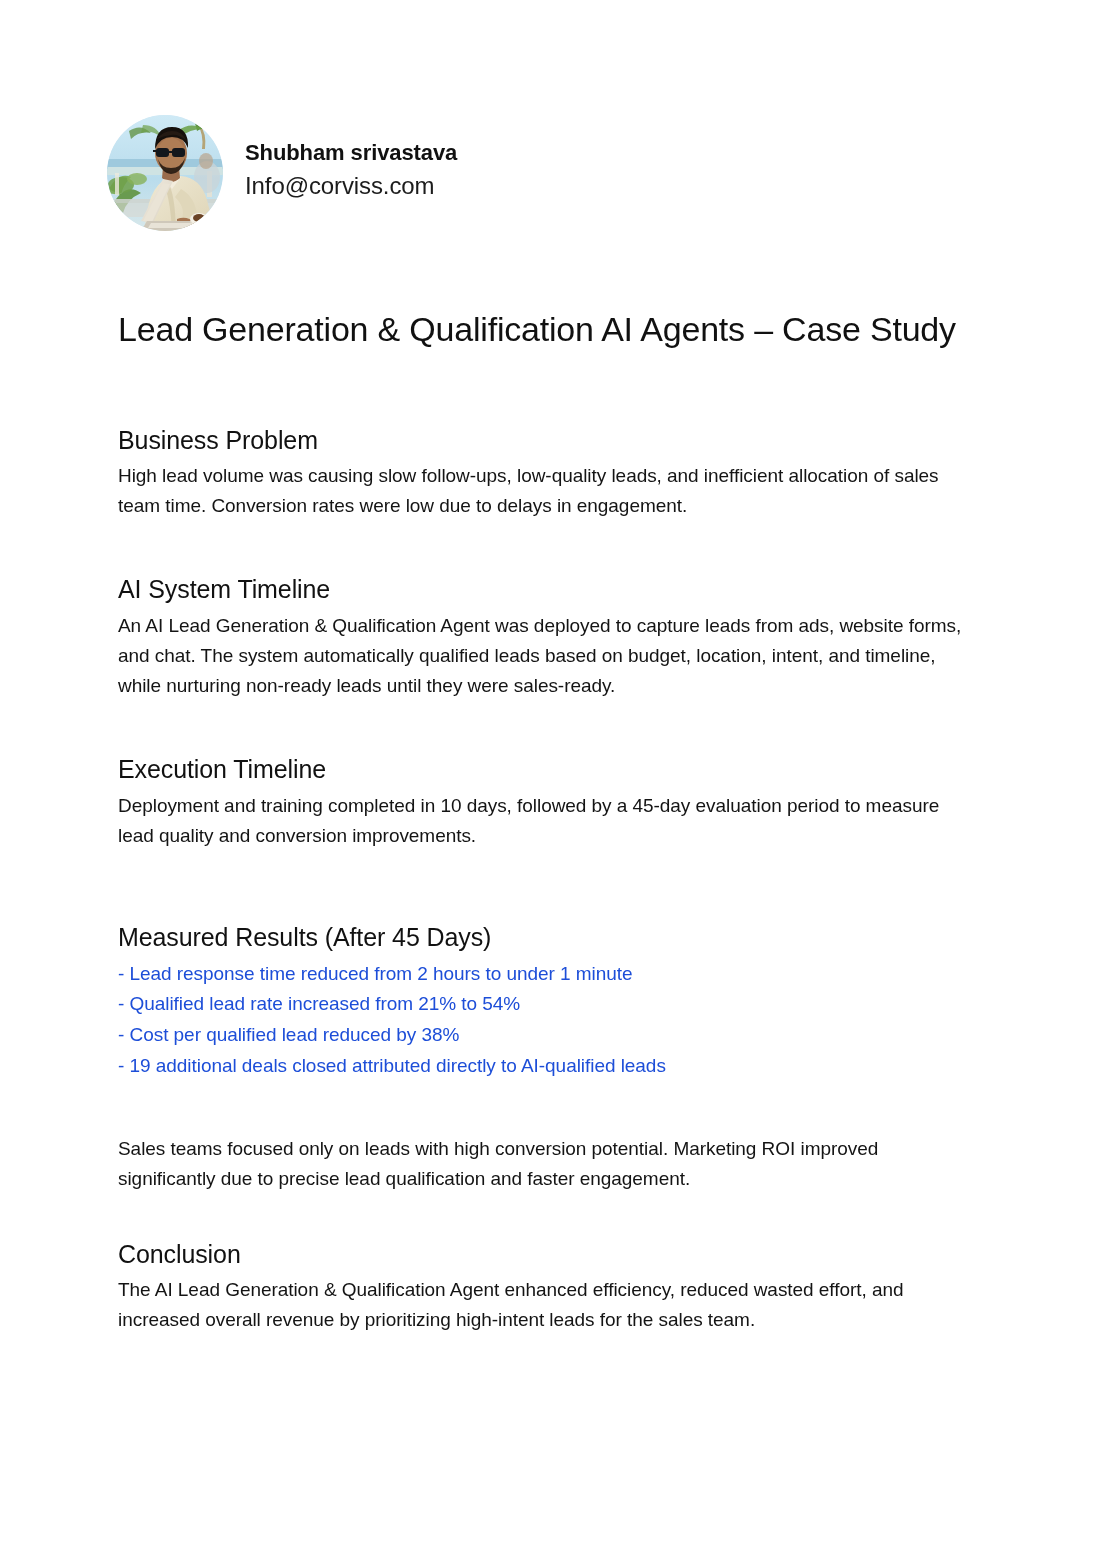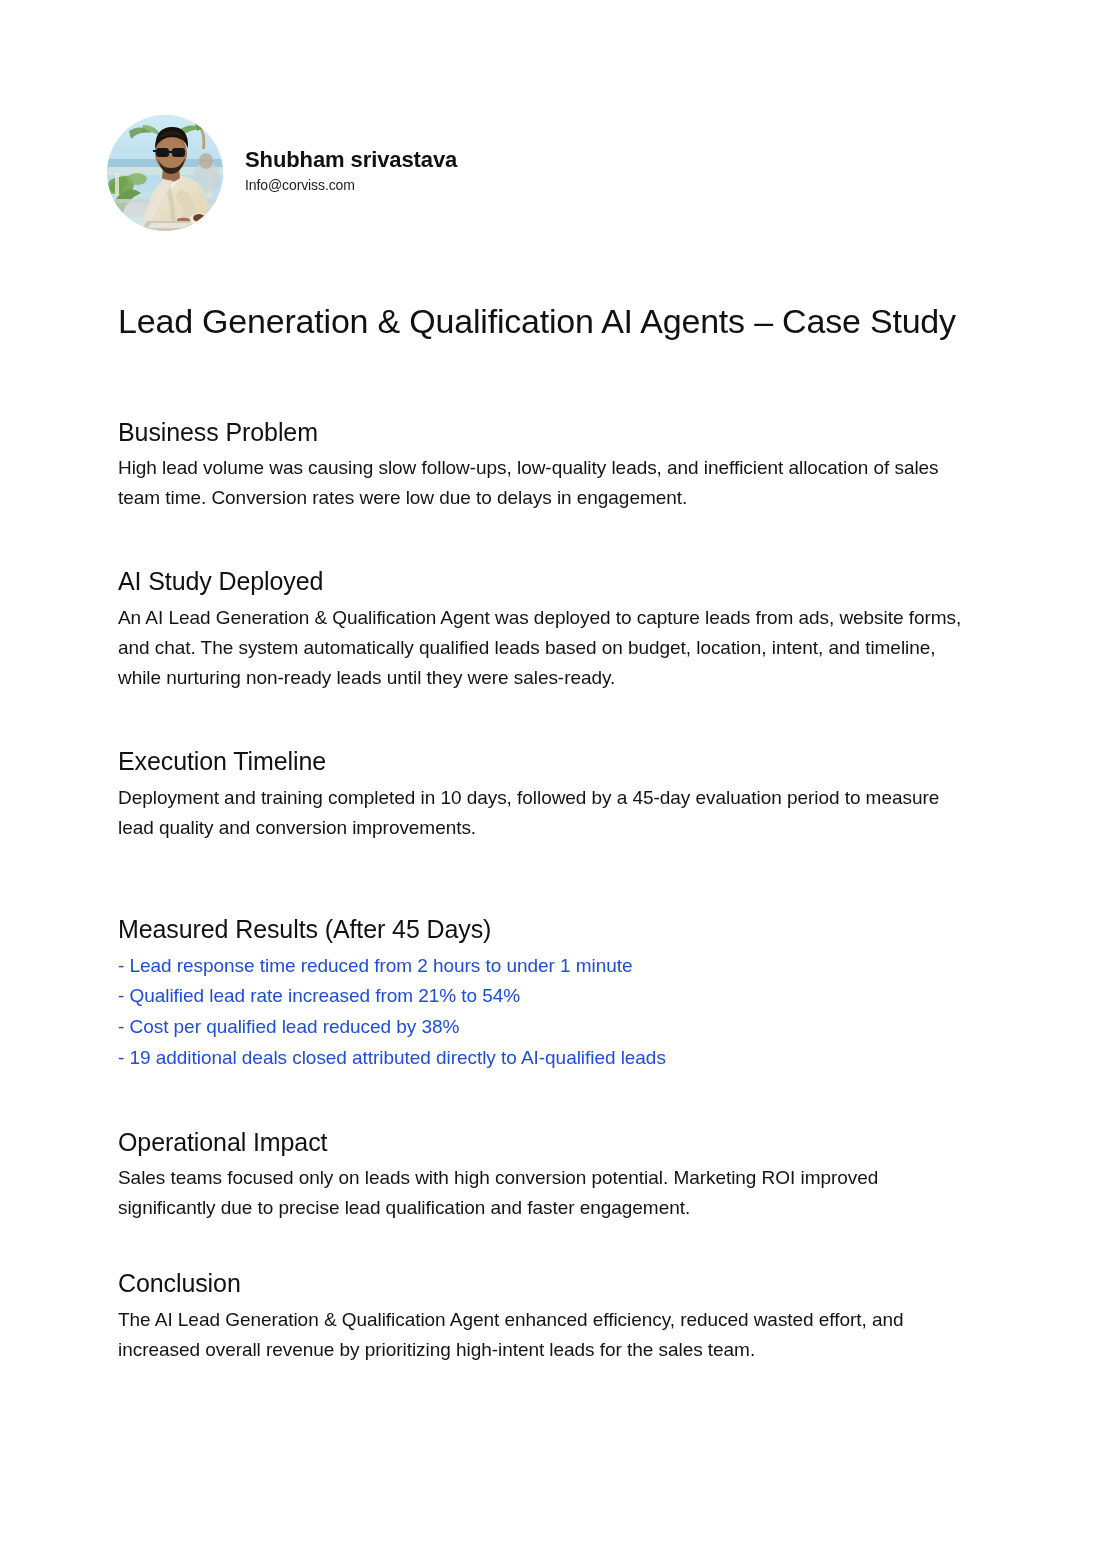--- a/index.html
+++ b/index.html
@@ -58,33 +58,33 @@
     padding-bottom: 6px;
   }
   .author-name {
     font-size: 22px;
     font-weight: 700;
     line-height: 1.25;
     color: #111111;
     letter-spacing: -0.1px;
   }
   .author-email {
-    font-size: 14px;
+    font-size: 24px;
     font-weight: 400;
     line-height: 1.3;
     color: #1c1c1c;
     margin-top: 3px;
     letter-spacing: -0.1px;
   }
 
   
   .doc {
     position: absolute;
     left: 118px;
-    top: 300px;
+    top: 308px;
     width: 860px;
   }
 
   .doc-title {
     font-size: 34px;
     font-weight: 400;
     line-height: 1.28;
     color: #111111;
     margin: 0 0 2px 0;
     letter-spacing: -0.2px;
@@ -236,21 +236,21 @@
     <div class="gap-lg"></div>
 
     <div class="section">
       <h2 class="section-heading">Business Problem</h2>
       <p class="section-body">High lead volume was causing slow follow-ups, low-quality leads, and inefficient allocation of sales team time. Conversion rates were low due to delays in engagement.</p>
     </div>
 
     <div class="gap-md"></div>
 
     <div class="section">
-      <h2 class="section-heading">AI Study Deployed</h2>
+      <h2 class="section-heading">AI System Timeline</h2>
       <p class="section-body">An AI Lead Generation &amp; Qualification Agent was deployed to capture leads from ads, website forms, and chat. The system automatically qualified leads based on budget, location, intent, and timeline, while nurturing non-ready leads until they were sales-ready.</p>
     </div>
 
     <div class="gap-md"></div>
 
     <div class="section">
       <h2 class="section-heading">Execution Timeline</h2>
       <p class="section-body">Deployment and training completed in 10 days, followed by a 45-day evaluation period to measure lead quality and conversion improvements.</p>
     </div>
 
@@ -262,21 +262,20 @@
         <li>- Lead response time reduced from 2 hours to under 1 minute</li>
         <li>- Qualified lead rate increased from 21% to 54%</li>
         <li>- Cost per qualified lead reduced by 38%</li>
         <li>- 19 additional deals closed attributed directly to AI-qualified leads</li>
       </ul>
     </div>
 
     <div class="gap-md"></div>
 
     <div class="section">
-      <h2 class="section-heading">Operational Impact</h2>
       <p class="section-body">Sales teams focused only on leads with high conversion potential. Marketing ROI improved significantly due to precise lead qualification and faster engagement.</p>
     </div>
 
     <div class="gap-sm"></div>
 
     <div class="section">
       <h2 class="section-heading">Conclusion</h2>
       <p class="section-body">The AI Lead Generation &amp; Qualification Agent enhanced efficiency, reduced wasted effort, and increased overall revenue by prioritizing high-intent leads for the sales team.</p>
     </div>
 

